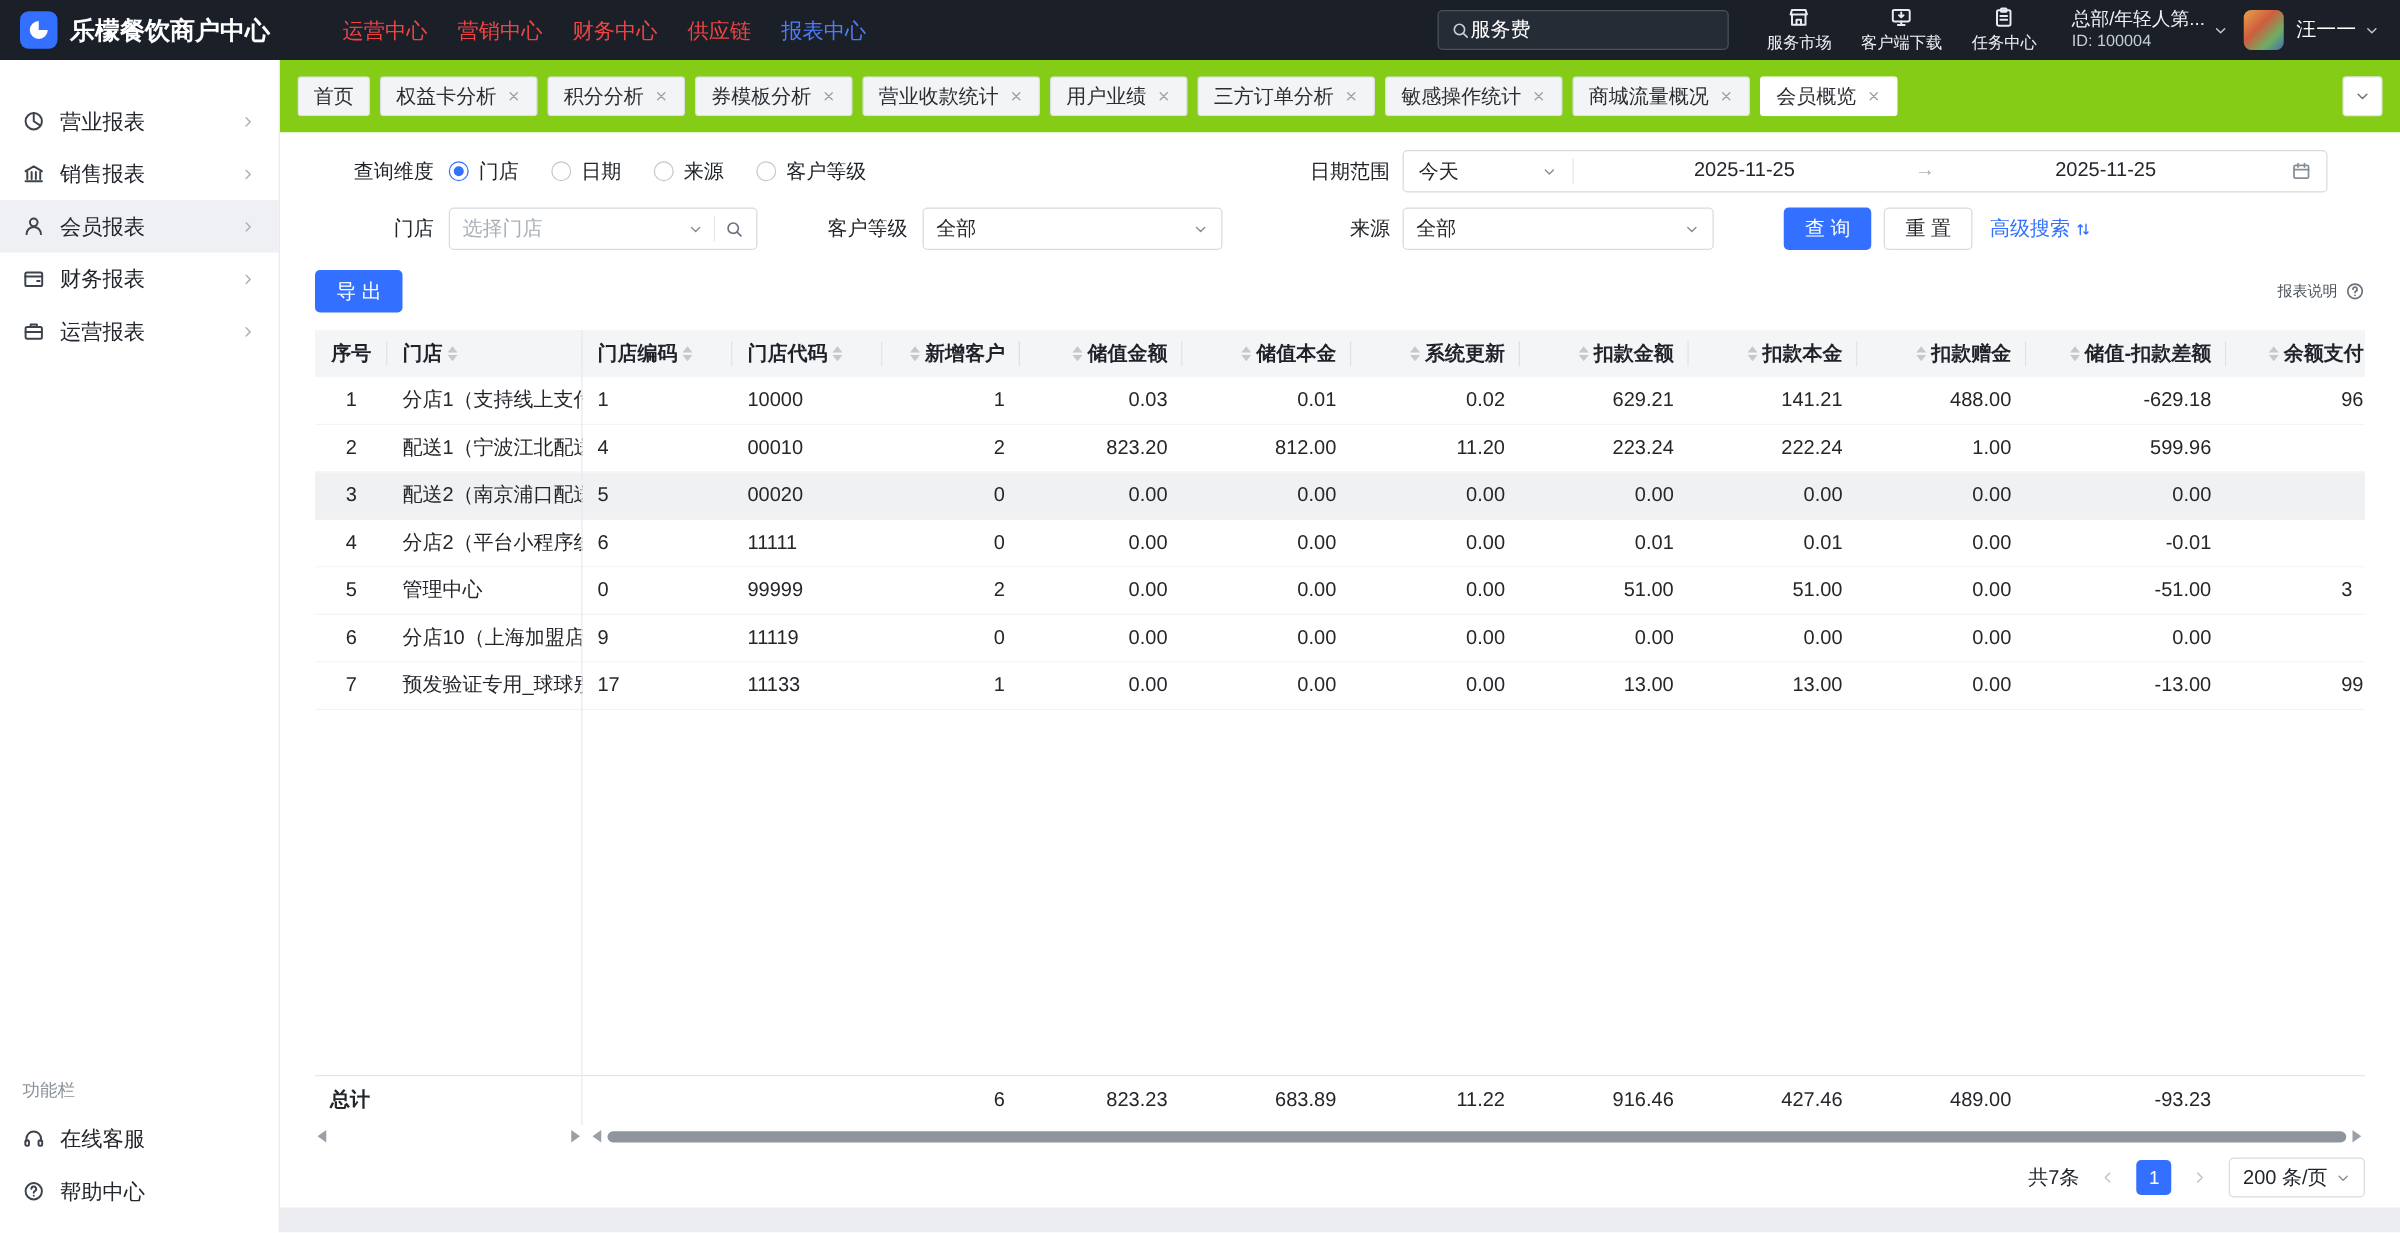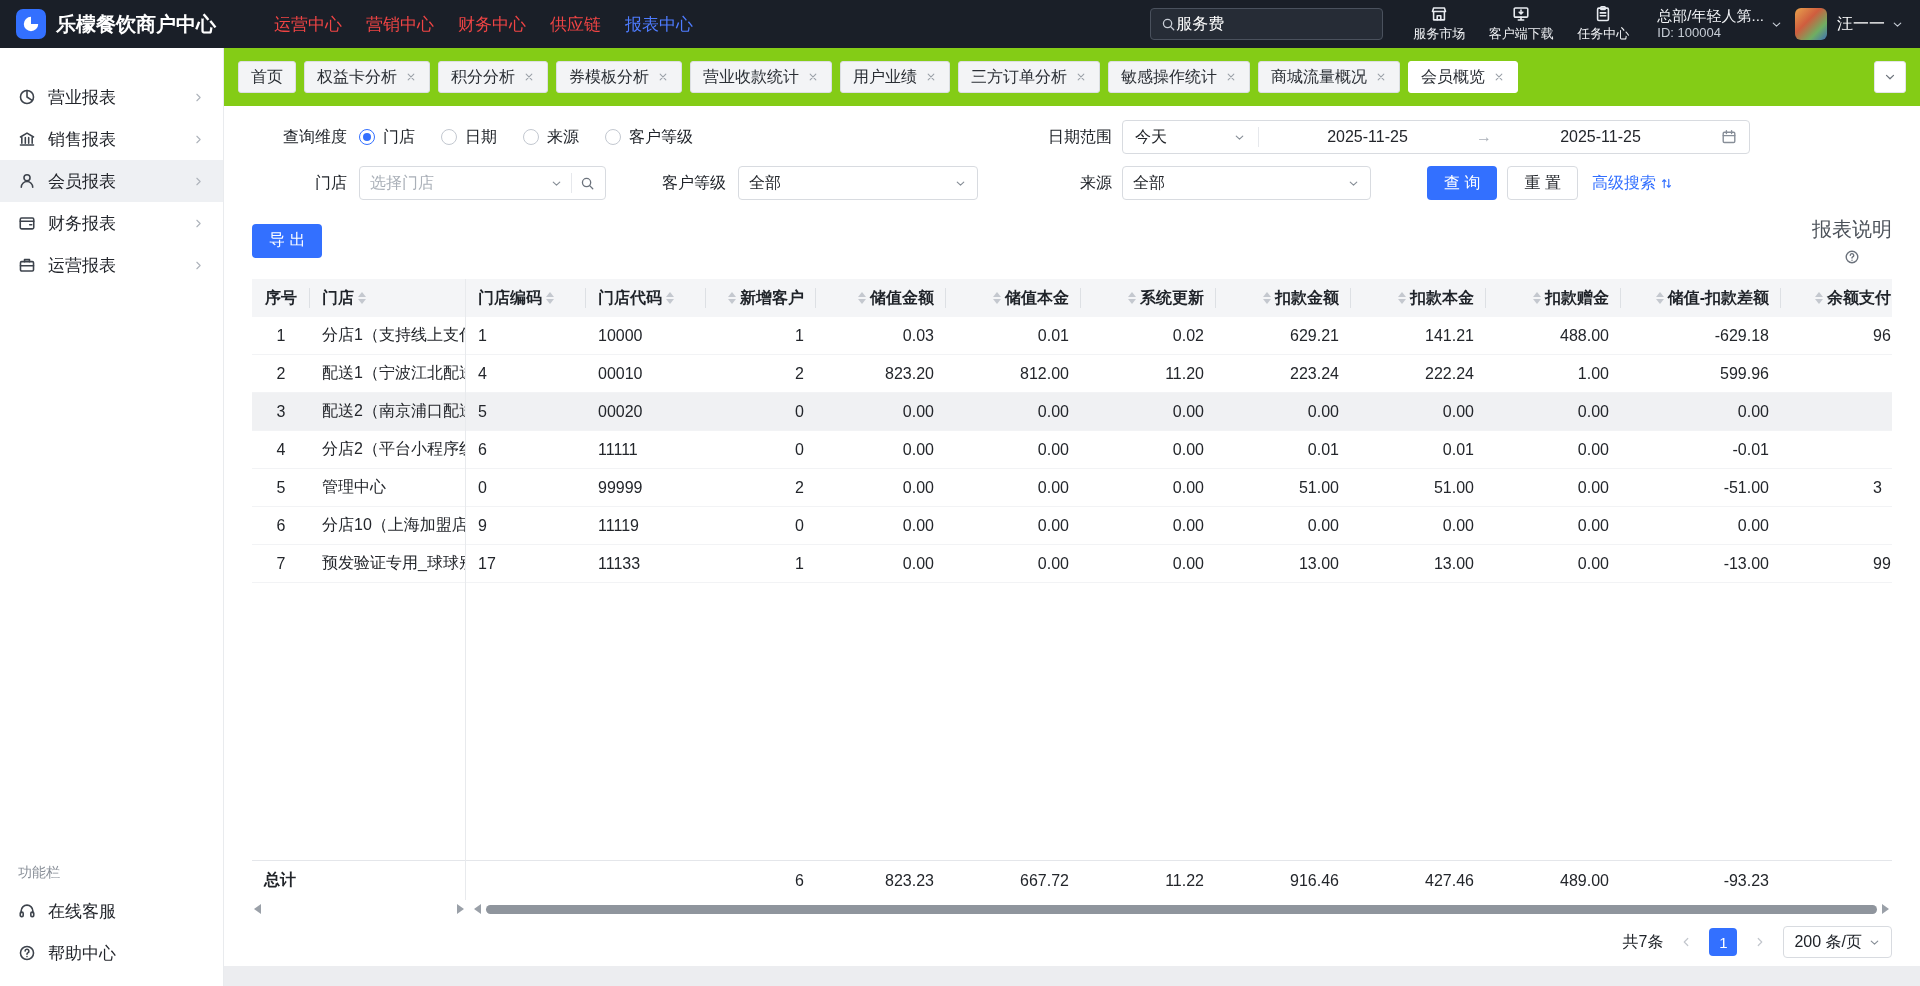--- a/index.html
+++ b/index.html
@@ -63,21 +63,21 @@
   .fr2 { margin-top:12px; }
   .f-left { width:790px; flex:0 0 auto; display:flex; align-items:center; }
   .f-right { flex:1; display:flex; align-items:center; }
   .flabel { width:95px; text-align:right; margin-right:12px; font-size:16px; color:#20242a; flex:0 0 auto; }
   .flabel-sm { width:70px; text-align:right; margin-right:10px; font-size:16px; color:#20242a; flex:0 0 auto; }
   .radio { display:flex; gap:8px; align-items:center; font-size:16px; color:#20242a; margin-right:26px; cursor:pointer; }
   .rdot { width:16px; height:16px; border-radius:50%; border:1px solid #c3c8d0; background:#fff; position:relative; flex:0 0 auto; }
   .rdot.checked { border-color:#3370ff; }
   .rdot.checked::after { content:""; position:absolute; inset:3px; background:#3370ff; border-radius:50%; }
 
-  .datebox { width:628px; height:34px; border:1px solid #d8dbe0; border-radius:4px; display:flex; align-items:center; background:#fff; }
+  .datebox { width:740px; height:34px; border:1px solid #d8dbe0; border-radius:4px; display:flex; align-items:center; background:#fff; }
   .db-preset { width:135px; padding:0 12px; display:flex; justify-content:space-between; align-items:center; font-size:16px; cursor:pointer; }
   .db-preset .icon { width:13px; height:13px; color:#868d96; }
   .db-sep { width:1px; height:20px; background:#e6e8ec; }
   .db-date { flex:1; text-align:center; font-size:16px; color:#23262b; cursor:text; }
   .db-arrow { color:#aab0b8; font-size:16px; }
   .db-cal { width:40px; display:flex; justify-content:center; color:#878e98; cursor:pointer; }
   .db-cal .icon { width:16px; height:16px; }
 
   .combo { width:247px; height:34px; border:1px solid #d8dbe0; border-radius:4px; display:flex; align-items:center; padding:0 10px; gap:8px; background:#fff; cursor:pointer; }
   .placeholder { flex:1; font-size:16px; color:#aab0b8; }
@@ -92,21 +92,21 @@
 
   .btn { height:34px; border-radius:4px; font-size:16px; cursor:pointer; display:inline-flex; align-items:center; justify-content:center; font-family:inherit; }
   .btn-primary { background:#3370ff; color:#fff; border:none; padding:0 17px; }
   .btn-default { background:#fff; color:#23262b; border:1px solid #d8dbe0; padding:0 16px; }
   .btn-search { margin-left:56px; }
   .btn-reset { margin-left:10px; }
   .link { color:#3370ff; font-size:16px; display:inline-flex; gap:4px; align-items:center; margin-left:14px; cursor:pointer; }
   .link .icon { width:13px; height:13px; }
 
   .toolbar-row { display:flex; align-items:center; margin-top:16px; }
-  .help { margin-left:auto; display:flex; align-items:center; gap:6px; color:#4b5159; font-size:20px; cursor:pointer;flex-direction:column; }
+  .help { margin-left:auto; display:flex; align-items:center; gap:6px; color:#4b5159; font-size:12px; cursor:pointer; }
   .help .icon { width:16px; height:16px; color:#6b727c; }
 
   
   .table-area { position:relative; overflow:hidden; display:flex; flex-direction:column; flex:1; margin-top:14px; min-height:0; }
   .pin-div { position:absolute; left:213px; top:0; bottom:0; width:1px; background:#e8eaed; z-index:2; }
   .thead { display:flex; height:38px; background:#f4f5f7; flex:0 0 auto; }
   .th { position:relative; font-weight:700; font-size:16px; color:#1f2329; }
   .th::after { content:""; position:absolute; right:0; top:9px; bottom:9px; width:1px; background:#dde0e4; }
   .th, .td { flex:0 0 auto; padding:0 12px; display:flex; align-items:center; height:100%; overflow:hidden; white-space:nowrap; }
   .trow { display:flex; height:38px; border-bottom:1px solid #f2f3f5; background:#fff; }
@@ -737,21 +737,21 @@
               </div>
             </div>
           <div class="table-spacer"></div>
           <div class="total-row" id="totalRow">
               <div class="td c-left c-bold" style="width: 58px;">总计</div>
               <div class="td c-left" style="width: 156px;"></div>
               <div class="td c-left" style="width: 120px;"></div>
               <div class="td c-left" style="width: 120px;"></div>
               <div class="td c-right" style="width: 110px;">6</div>
               <div class="td c-right" style="width: 130px;">823.23</div>
-              <div class="td c-right" style="width: 135px;">667.72</div>
+              <div class="td c-right" style="width: 135px;">683.89</div>
               <div class="td c-right" style="width: 135px;">11.22</div>
               <div class="td c-right" style="width: 135px;">916.46</div>
               <div class="td c-right" style="width: 135px;">427.46</div>
               <div class="td c-right" style="width: 135px;">489.00</div>
               <div class="td c-right" style="width: 160px;">-93.23</div>
               <div class="td c-frag" style="width: 260px;"></div>
             </div>
         </div>
 
         <div class="hscroll">

